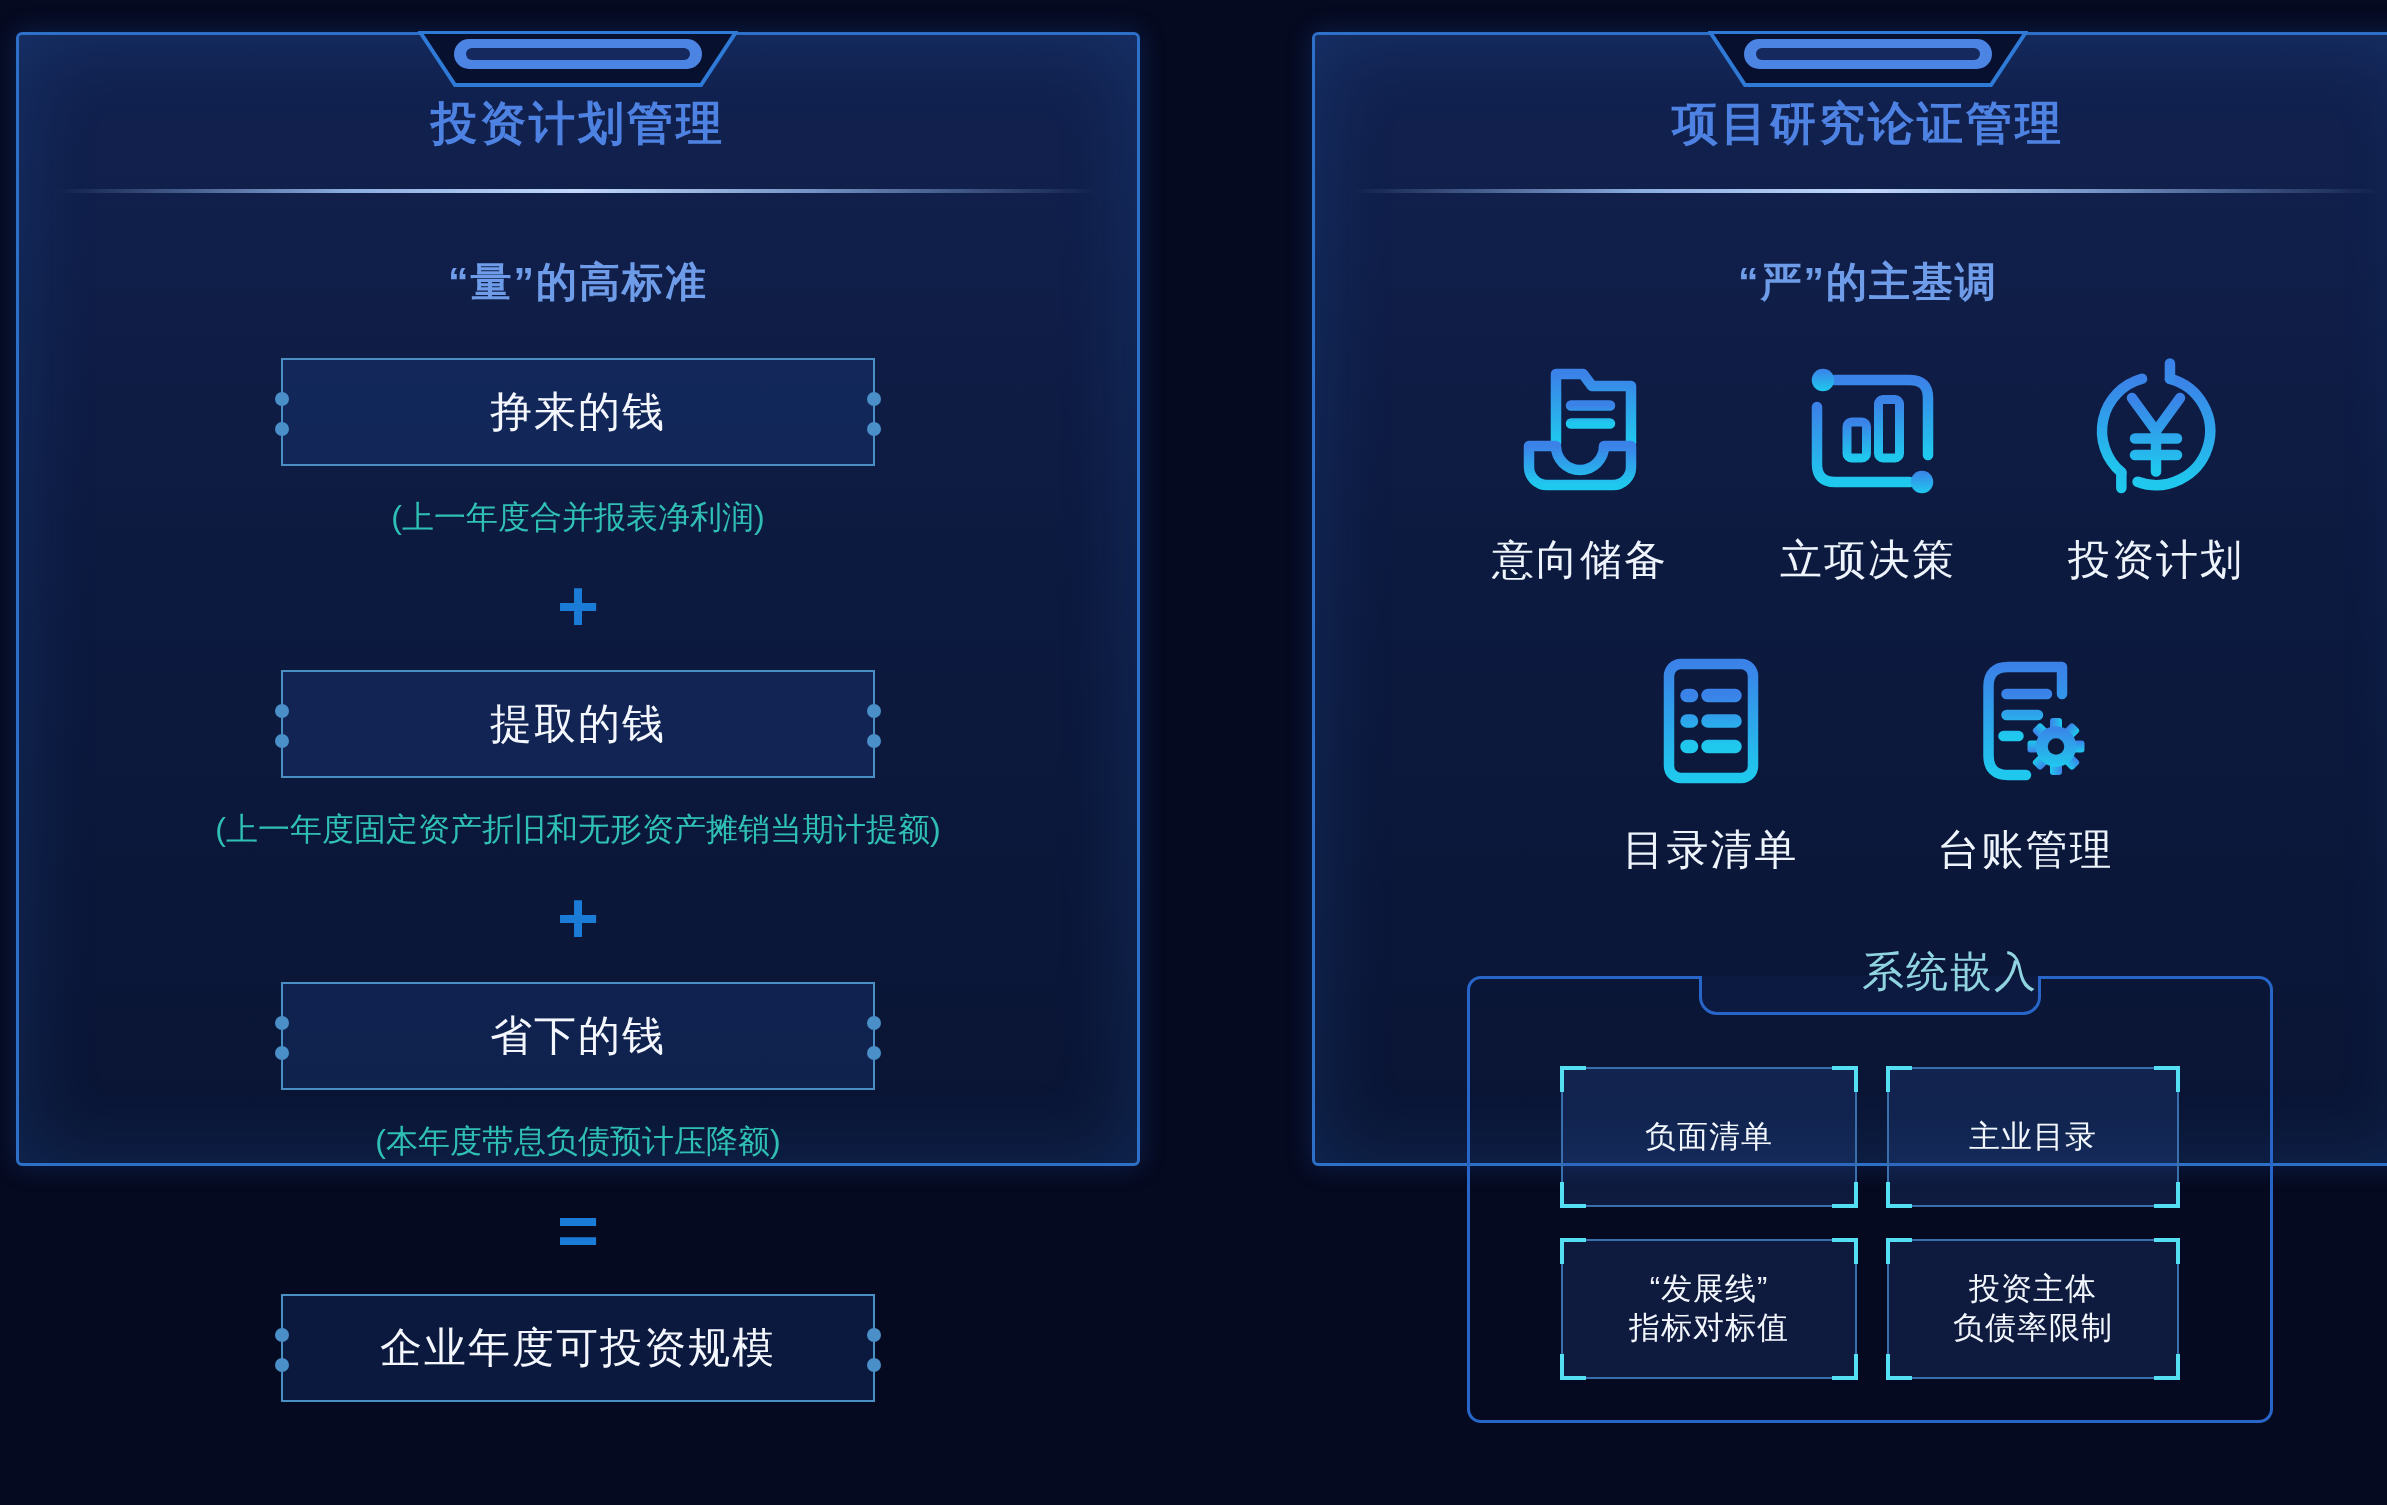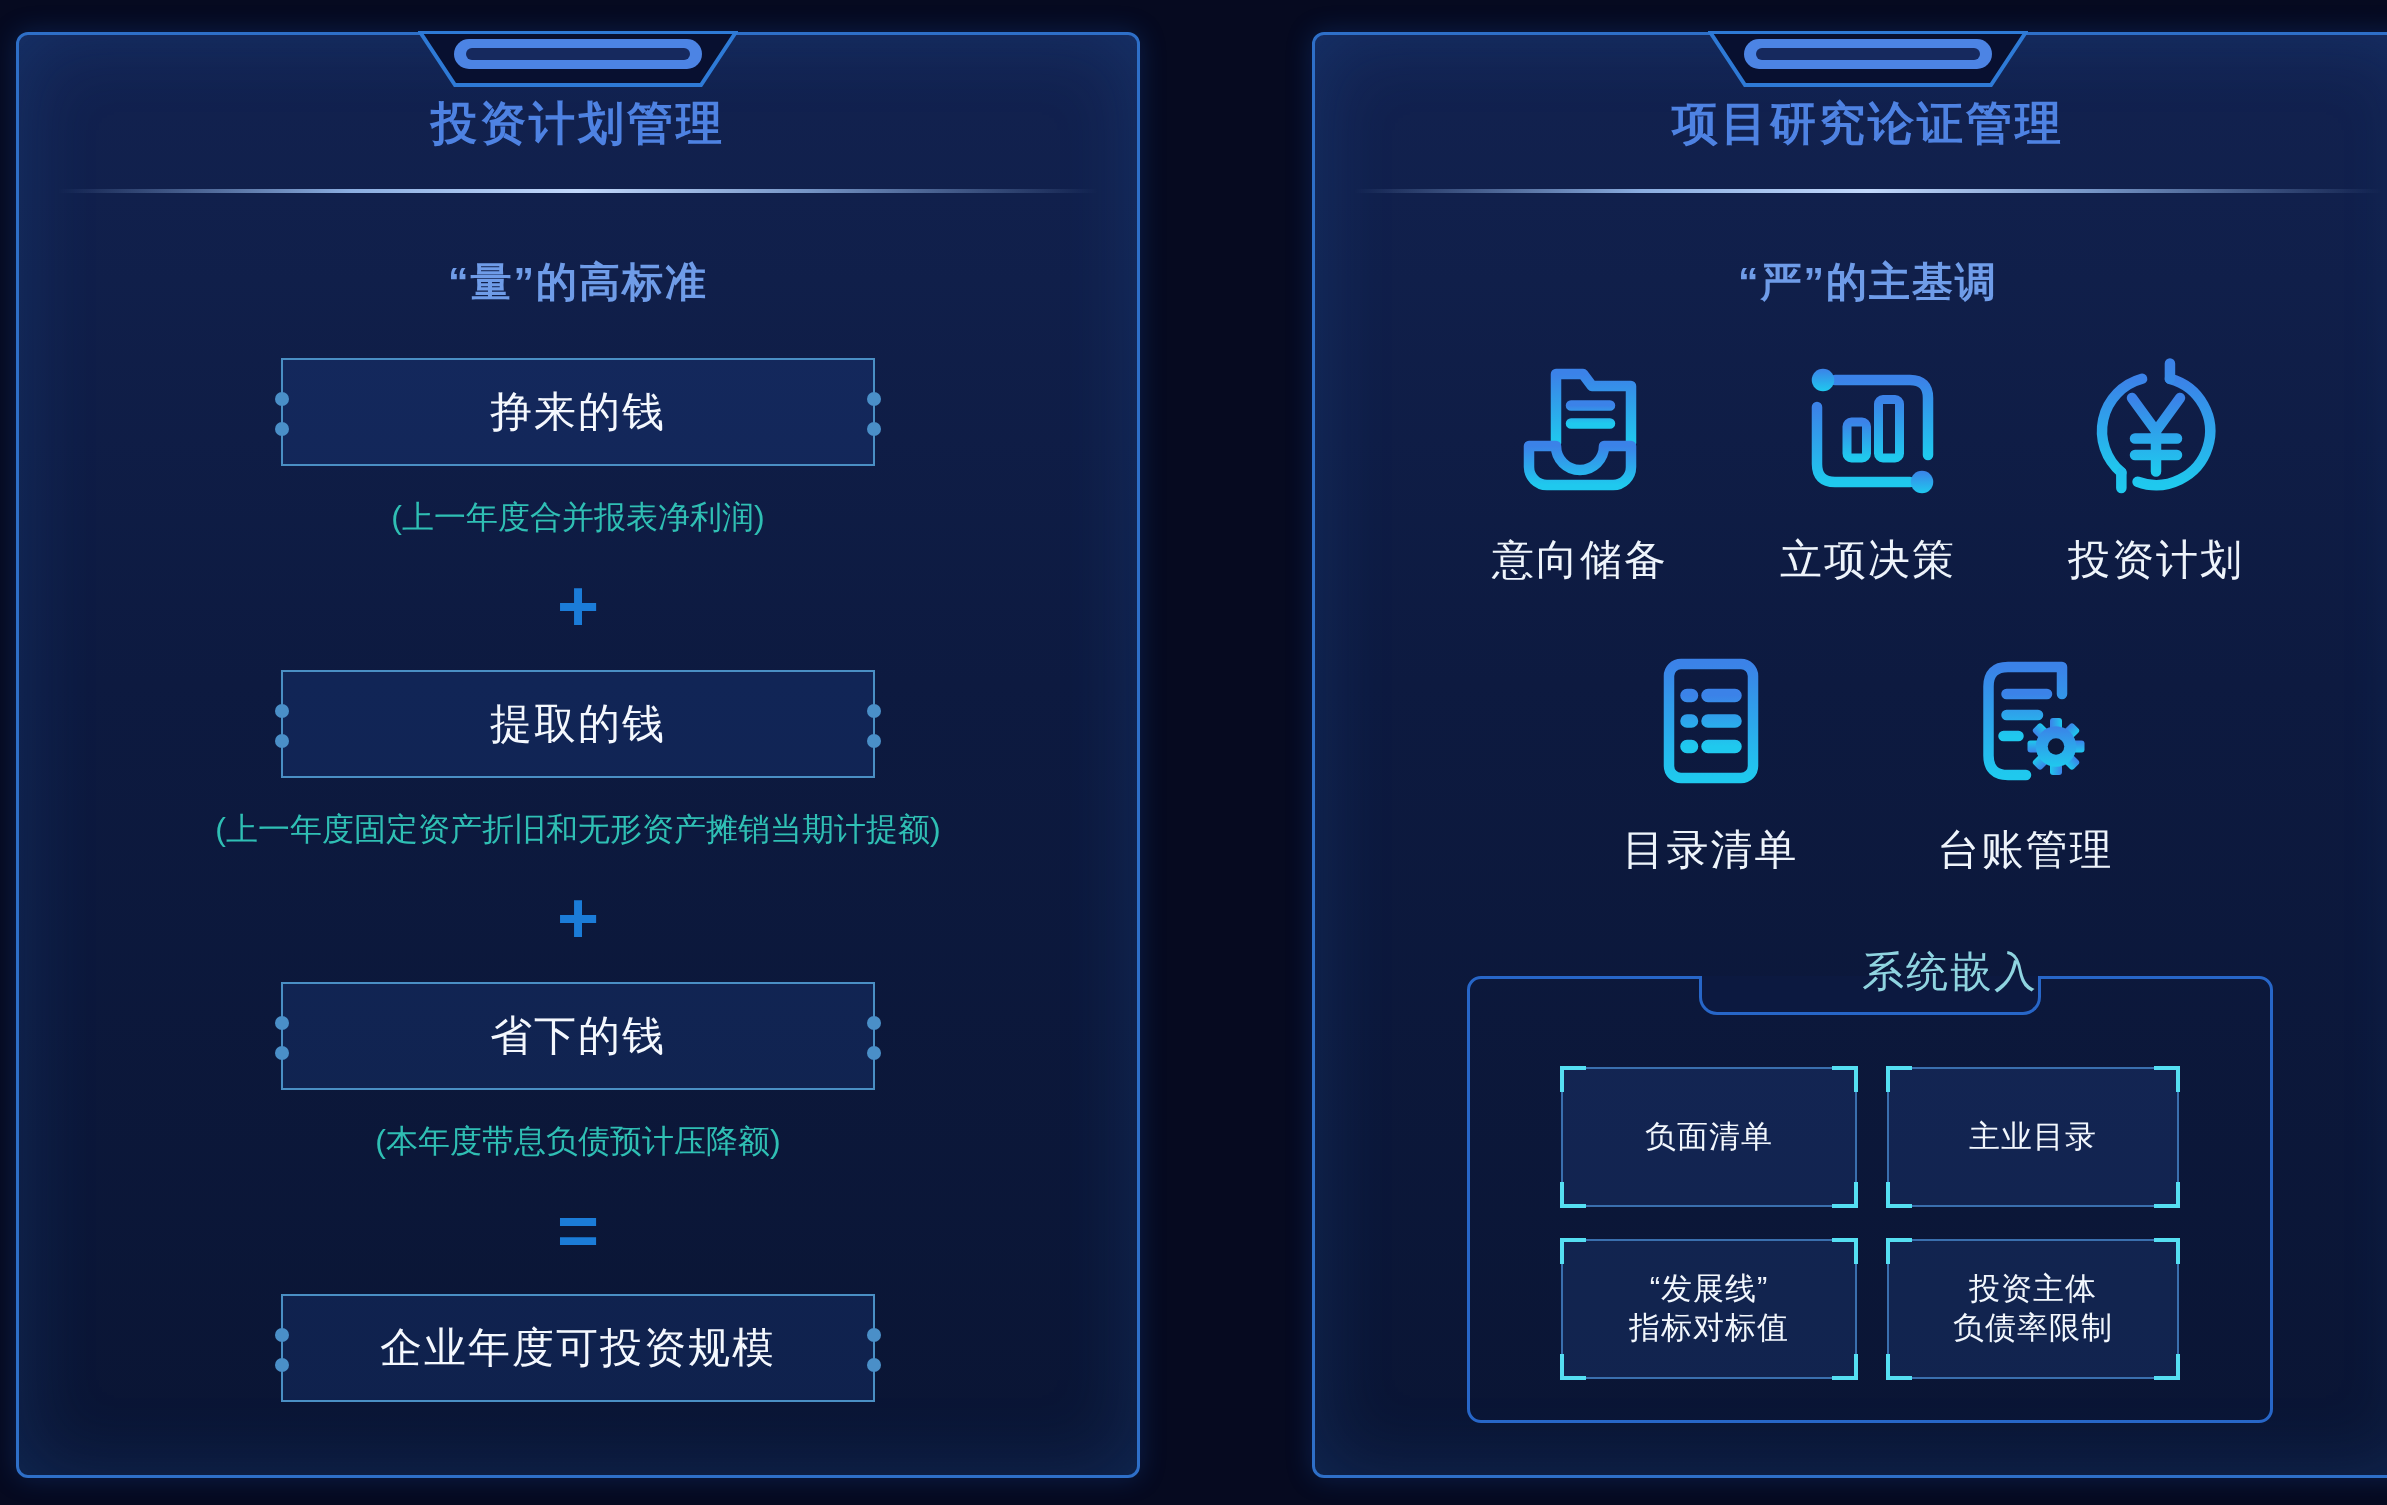--- a/index.html
+++ b/index.html
@@ -2,22 +2,22 @@
 <html><head>
 <meta charset="utf-8">
 <style>
   html,body{margin:0;padding:0;}
   body{
     width:2387px;height:1505px;position:relative;overflow:hidden;
     background:#060a20;
     font-family:"Liberation Sans","DejaVu Sans",sans-serif;
   }
   .panel{
-    position:absolute;top:32px;height:1446px;box-sizing:border-box;
-    border:3px solid #2e6fc8;border-radius:12px;
+    position:absolute;top:32px;height:1134px;box-sizing:border-box;
+    border:3px solid #2e6fc8;border-radius:6px;
     background:linear-gradient(180deg,#122250 0%,#0d1a40 45%,#0a1534 100%);
     box-shadow:inset 0 0 80px rgba(46,118,216,.20), 0 0 26px rgba(30,90,190,.28);
   }
   .panel-left{left:16px;width:1124px;}
   .panel-right{left:1312px;width:1112px;}
   .notch{position:absolute;top:-4px;left:50%;transform:translateX(-50%);line-height:0;}
   .panel-title{margin-top:58px;text-align:center;font-size:46px;font-weight:bold;color:#4e82e2;letter-spacing:3px;}
   .divider{margin:34px auto 0;width:93%;height:4px;border-radius:2px;
     background:linear-gradient(90deg,rgba(120,170,240,0) 0%,rgba(160,198,250,.85) 28%,#c2d8fb 50%,rgba(160,198,250,.7) 72%,rgba(120,170,240,0) 100%);}
   .panel-subtitle{margin-top:62px;text-align:center;font-size:41px;font-weight:bold;color:#6f9ce8;letter-spacing:2px;}

